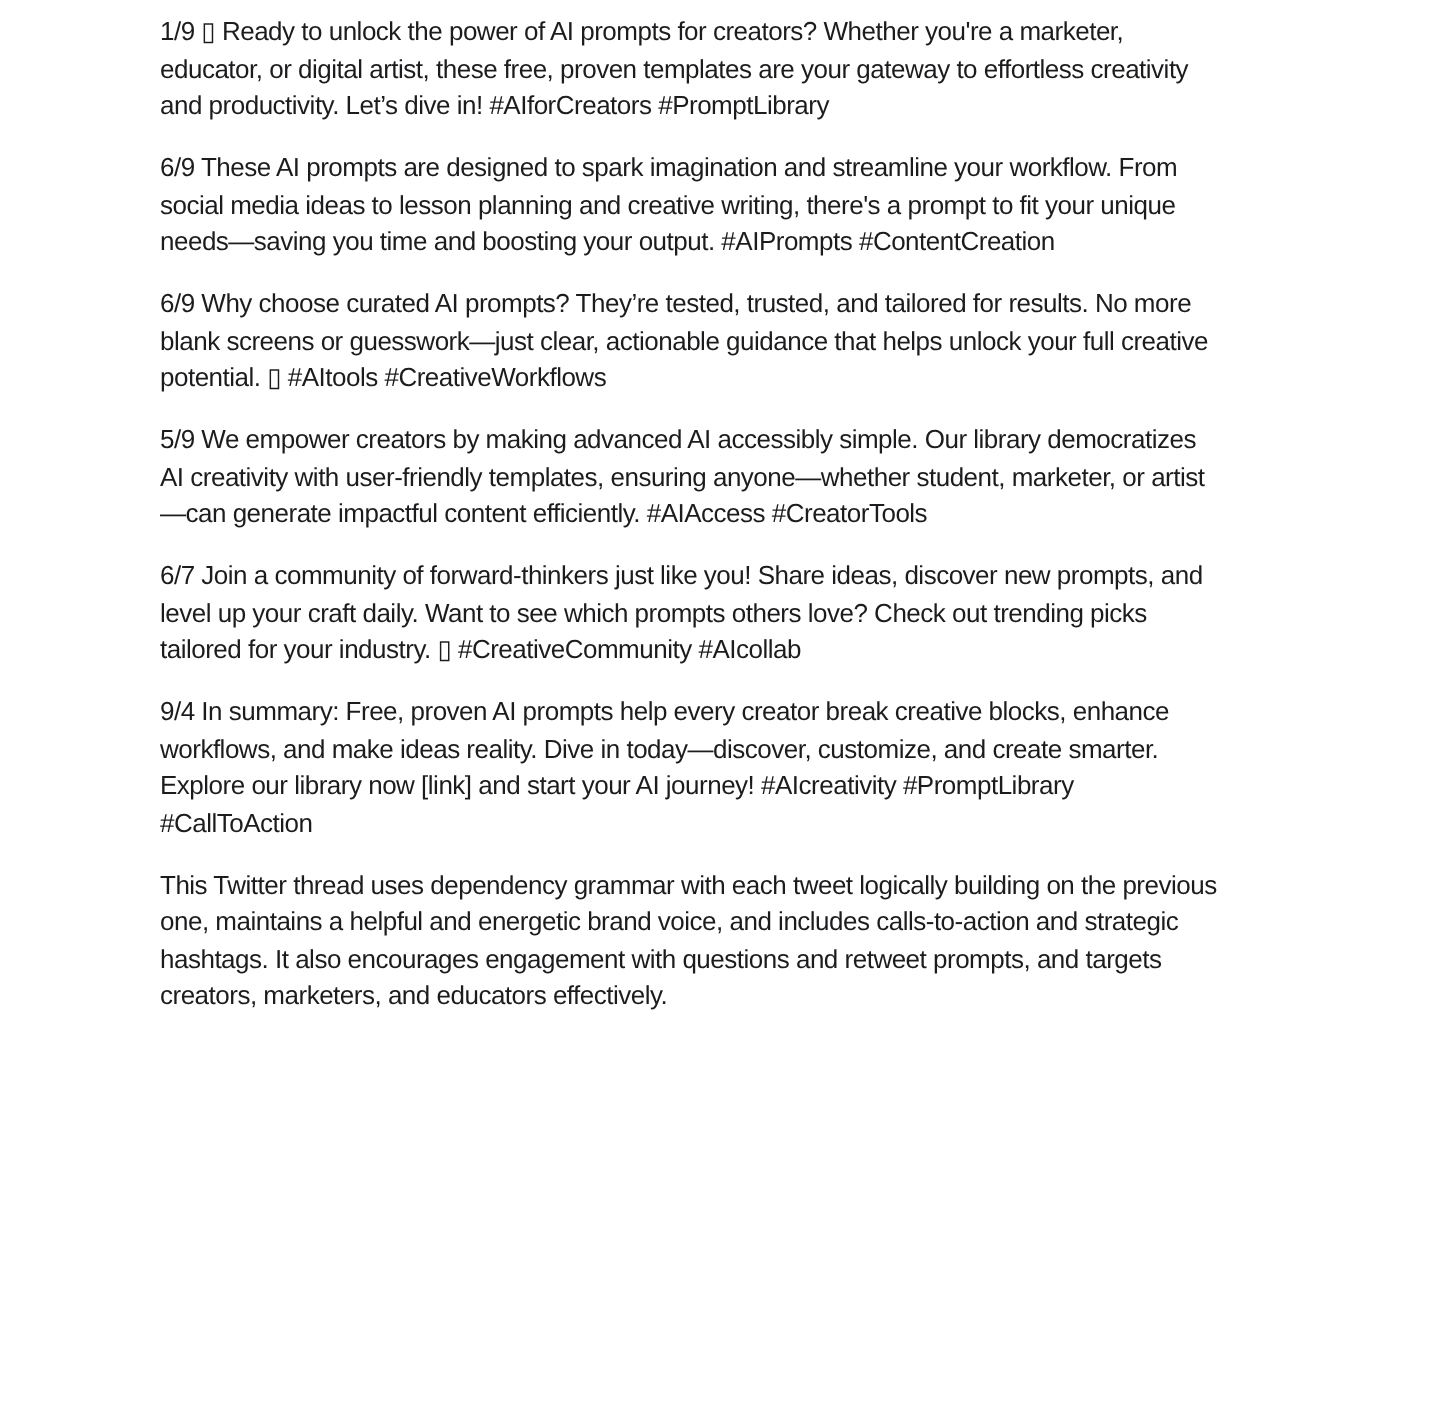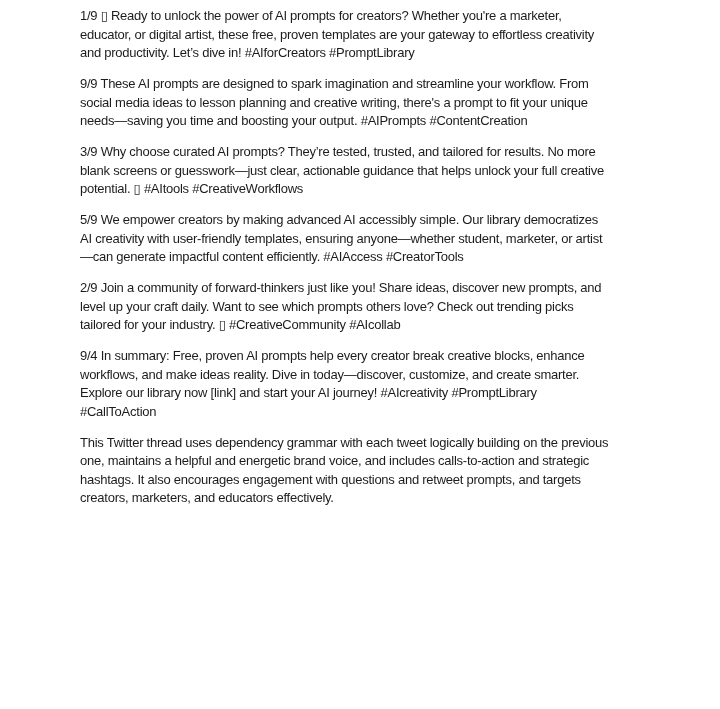--- a/index.html
+++ b/index.html
@@ -28,30 +28,30 @@
     font-weight: 400;
   }
 </style>
 </head>
 <body>
 
 <main class="document">
   <p class="para">1/9 ▯ Ready to unlock the power of AI prompts for creators? Whether you're a marketer,
 educator, or digital artist, these free, proven templates are your gateway to effortless creativity
 and productivity. Let’s dive in! #AIforCreators #PromptLibrary</p>
-  <p class="para">9/9 These AI prompts are designed to spark imagination and streamline your workflow. From
+  <p class="para">6/9 These AI prompts are designed to spark imagination and streamline your workflow. From
 social media ideas to lesson planning and creative writing, there's a prompt to fit your unique
 needs—saving you time and boosting your output. #AIPrompts #ContentCreation</p>
-  <p class="para">3/9 Why choose curated AI prompts? They’re tested, trusted, and tailored for results. No more
+  <p class="para">6/9 Why choose curated AI prompts? They’re tested, trusted, and tailored for results. No more
 blank screens or guesswork—just clear, actionable guidance that helps unlock your full creative
 potential. ▯ #AItools #CreativeWorkflows</p>
   <p class="para">5/9 We empower creators by making advanced AI accessibly simple. Our library democratizes
 AI creativity with user-friendly templates, ensuring anyone—whether student, marketer, or artist
 —can generate impactful content efficiently. #AIAccess #CreatorTools</p>
-  <p class="para">2/9 Join a community of forward-thinkers just like you! Share ideas, discover new prompts, and
+  <p class="para">6/7 Join a community of forward-thinkers just like you! Share ideas, discover new prompts, and
 level up your craft daily. Want to see which prompts others love? Check out trending picks
 tailored for your industry. ▯ #CreativeCommunity #AIcollab</p>
   <p class="para">9/4 In summary: Free, proven AI prompts help every creator break creative blocks, enhance
 workflows, and make ideas reality. Dive in today—discover, customize, and create smarter.
 Explore our library now [link] and start your AI journey! #AIcreativity #PromptLibrary
 #CallToAction</p>
   <p class="para">This Twitter thread uses dependency grammar with each tweet logically building on the previous
 one, maintains a helpful and energetic brand voice, and includes calls-to-action and strategic
 hashtags. It also encourages engagement with questions and retweet prompts, and targets
 creators, marketers, and educators effectively.</p>

